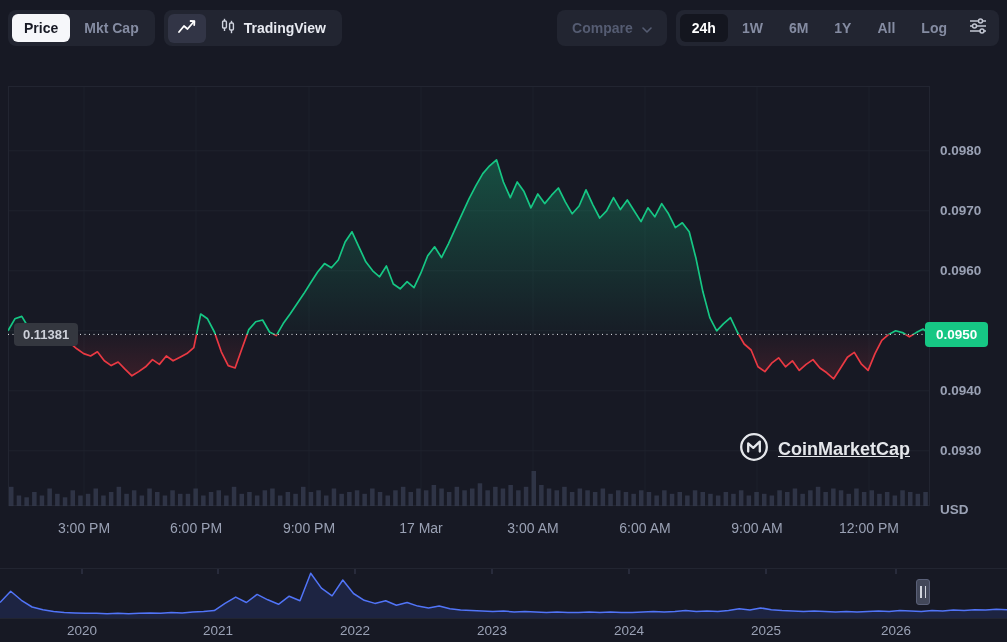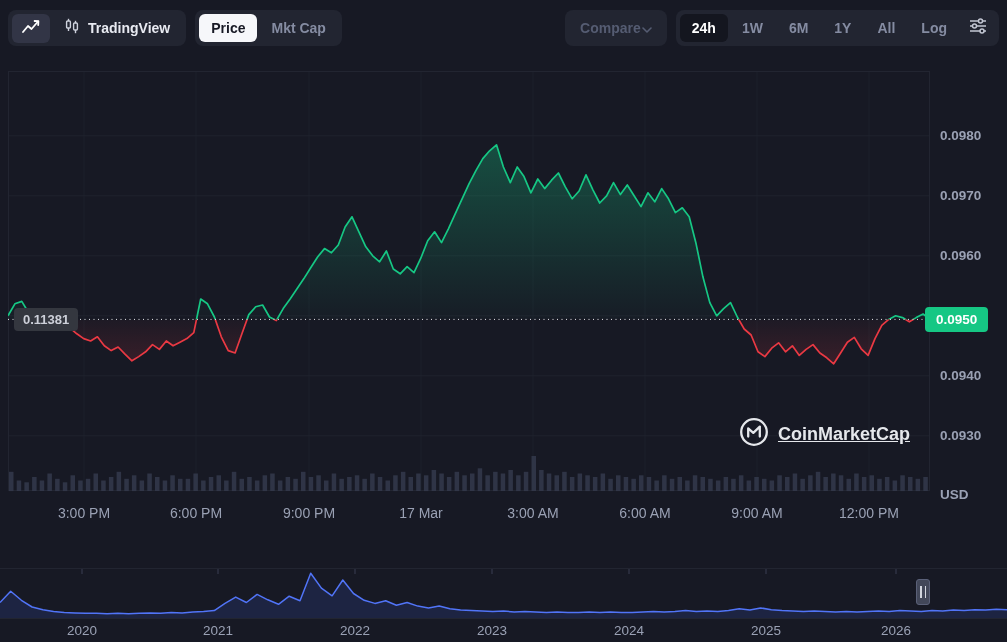--- a/index.html
+++ b/index.html
@@ -25,27 +25,27 @@
     padding:5px 12px;border-radius:6px;cursor:pointer;
     display:flex;align-items:center;gap:8px;line-height:18px;
   }
   .seg.active-light{background:#f6f7fa;color:#171924;font-weight:700;}
   .seg.active-dark{background:#323546;color:#fff;padding:5px 10px;}
   .seg.tv{color:#e8eaf1;font-weight:700;}
   .seg.tab.active{background:#14161f;color:#fff;font-weight:700;}
   .seg.icon-only{padding:5px 8px;}
   .toolbar-right{margin-left:auto;display:flex;align-items:center;gap:9px;}
   .compare{
-    display:flex;align-items:center;gap:1px;background:#222531;border:none;
+    display:flex;align-items:center;gap:9px;background:#222531;border:none;
     border-radius:8px;height:36px;padding:0 15px;cursor:pointer;
     color:#555c72;font-family:"Liberation Sans",sans-serif;font-size:14px;font-weight:600;
   }
 
   
-  .chart-area{position:absolute;top:57px;left:0;width:1007px;height:512px;}
+  .chart-area{position:absolute;top:72px;left:0;width:1007px;height:512px;}
   #main-svg{position:absolute;left:8px;top:14px;}
   .baseline-badge{
     position:absolute;left:14px;top:251px;background:#34373f;color:#cdd0d9;
     font-size:13px;font-weight:600;padding:4px 9px;border-radius:4px;z-index:3;
   }
   .price-badge{
     position:absolute;left:925px;top:250px;background:#16C784;color:#fff;
     font-size:13.5px;font-weight:700;padding:5px 11px;border-radius:4px;z-index:3;
   }
   .watermark{
@@ -66,20 +66,25 @@
     position:absolute;left:916px;top:11px;width:14px;height:26px;
     background:#424759;border:1px solid #5a6078;border-radius:3px;box-sizing:border-box;
     display:flex;align-items:center;justify-content:center;gap:3px;cursor:ew-resize;z-index:3;
   }
   .range-handle i{display:block;width:1.5px;height:12px;background:#d2d5de;}
 </style>
 </head>
 <body>
 
 <div class="toolbar">
+
+  <div class="seg-group">
+    <button class="seg active-light">Price</button>
+    <button class="seg">Mkt Cap</button>
+  </div>
 
   <div class="seg-group">
     <button class="seg active-dark">
       <span>
         <svg width="18" height="15" viewBox="0 0 18 15" fill="none">
           <path d="M1 13 L6 7 L9.5 10 L16 2.5" stroke="#fff" stroke-width="1.8" stroke-linecap="round" stroke-linejoin="round"></path>
           <path d="M12.6 2 L16.4 2.2 L16.2 6" stroke="#fff" stroke-width="1.8" stroke-linecap="round" stroke-linejoin="round"></path>
         </svg>
       </span>
     </button>
@@ -89,25 +94,20 @@
           <line x1="4.5" y1="0.8" x2="4.5" y2="3"></line>
           <rect x="2.6" y="3" width="3.8" height="7" rx="1"></rect>
           <line x1="4.5" y1="10" x2="4.5" y2="13"></line>
           <line x1="11.5" y1="2.8" x2="11.5" y2="5"></line>
           <rect x="9.6" y="5" width="3.8" height="7" rx="1"></rect>
           <line x1="11.5" y1="12" x2="11.5" y2="15.2"></line>
         </svg>
       </span>
       <span>TradingView</span>
     </button>
-  </div>
-
-  <div class="seg-group">
-    <button class="seg active-light">Price</button>
-    <button class="seg">Mkt Cap</button>
   </div>
 
   <div class="toolbar-right">
     <button class="compare">
       <span>Compare</span>
       <span>
         <svg width="10" height="6" viewBox="0 0 10 6" fill="none">
           <path d="M1 1 L5 5 L9 1" stroke="#555c72" stroke-width="1.6" stroke-linecap="round" stroke-linejoin="round"></path>
         </svg>
       </span>

